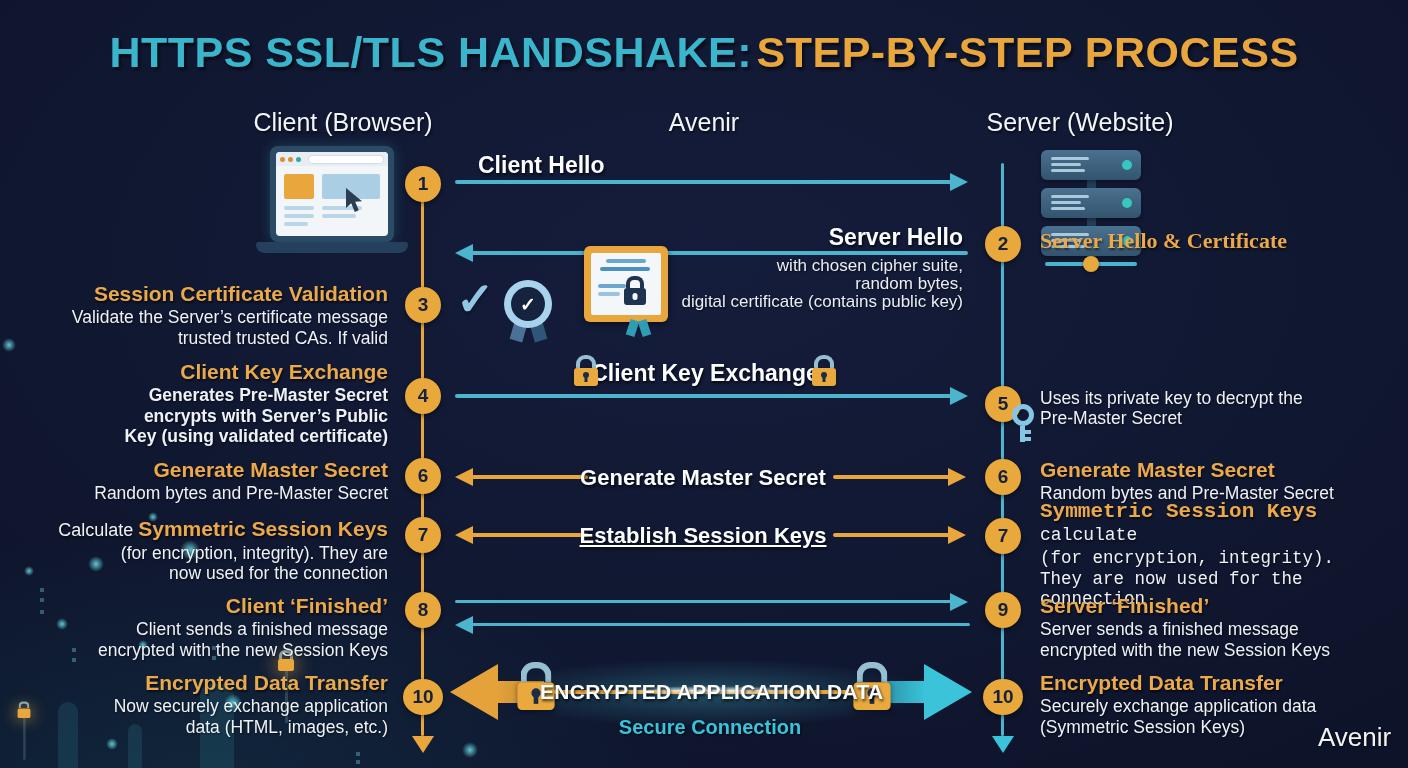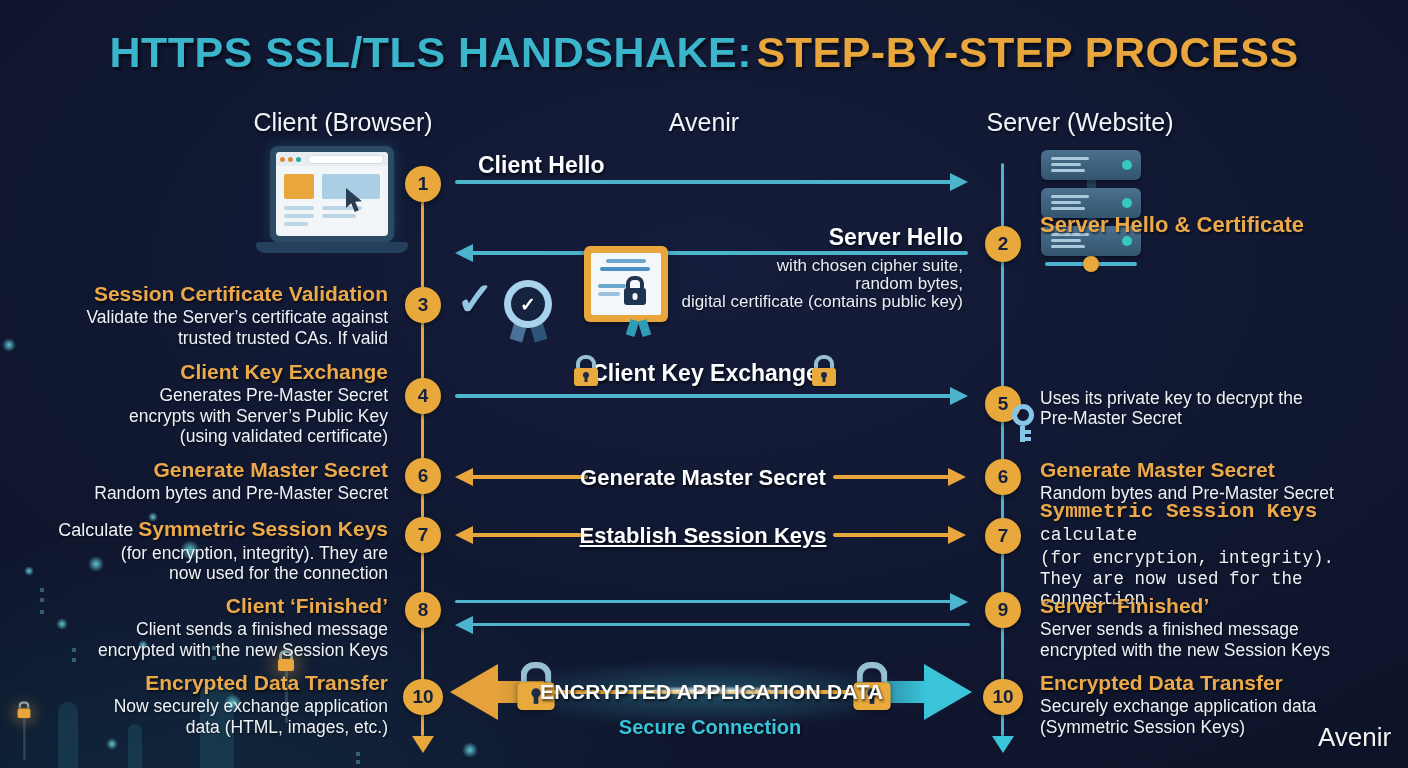--- a/index.html
+++ b/index.html
@@ -229,26 +229,26 @@
 
   <div class="bigcheck" style="left:456px;top:272px;">✓</div>
   <div class="badge" style="left:504px;top:280px;">
     <div class="badge-in">✓</div>
   </div>
   <div class="badge-rib" style="left:512px;top:322px;background:#4a7196;transform:rotate(16deg);"></div>
   <div class="badge-rib" style="left:532px;top:322px;background:#2f5579;transform:rotate(-16deg);"></div>
 
   <div class="abs right-al" style="left:36px;top:282px;width:352px;text-align:right;">
     <div class="stitle">Session Certificate Validation</div>
-    <div class="sbody" style="margin-left:18px;">Validate the Server’s certificate against trusted trusted CAs. If valid</div>
+    <div class="sbody" style="margin-left:18px;">Validate the Server’s certificate message trusted trusted CAs. If valid</div>
   </div>
 
   <div class="abs" style="left:36px;top:360px;width:352px;text-align:right;">
     <div class="stitle">Client Key Exchange</div>
-    <div class="sbody" style="margin-left:88px;">Generates Pre-Master Secret encrypts with Server’s Public Key (using validated certificate)</div>
+    <div class="sbody" style="margin-left:88px;font-weight:bold;">Generates Pre-Master Secret encrypts with Server’s Public Key (using validated certificate)</div>
   </div>
   <div class="lock" style="left:574px;top:355px;">
     <div class="sh"></div>
       <div class="bd">
         <div class="kh"></div>
         <div class="ks"></div>
       </div>
   </div>
   <div class="abs mid-title" style="left:555px;top:360px;width:300px;text-align:center;">Client Key Exchange</div>
   <div class="lock" style="left:812px;top:355px;">
@@ -265,21 +265,21 @@
     <div class="hd"></div>
       <div class="st">
         <div class="t1"></div>
         <div class="t2"></div>
       </div>
   </div>
   <div class="abs" style="left:1040px;top:386px;width:330px;">
     <div class="sbody" style="width:300px;">Uses its private key to decrypt the Pre-Master Secret</div>
   </div>
 
-  <div class="abs" style="left:1040px;top:213px;width:340px;">
+  <div class="abs" style="left:1040px;top:229px;width:340px;font-family:Liberation Serif, serif;">
     <div class="stitle" style="font-size:22px;">Server Hello &amp; Certificate</div>
   </div>
   <div class="slider-line" style="left:1045px;top:262px;width:92px;"></div>
   <div class="slider-dot" style="left:1083px;top:256px;"></div>
 
   <div class="abs" style="left:36px;top:458px;width:352px;text-align:right;">
     <div class="stitle">Generate Master Secret</div>
     <div class="sbody">Random bytes and Pre-Master Secret</div>
   </div>
   <div class="ah ah-l-or" style="left:455px;top:468px;"></div>

